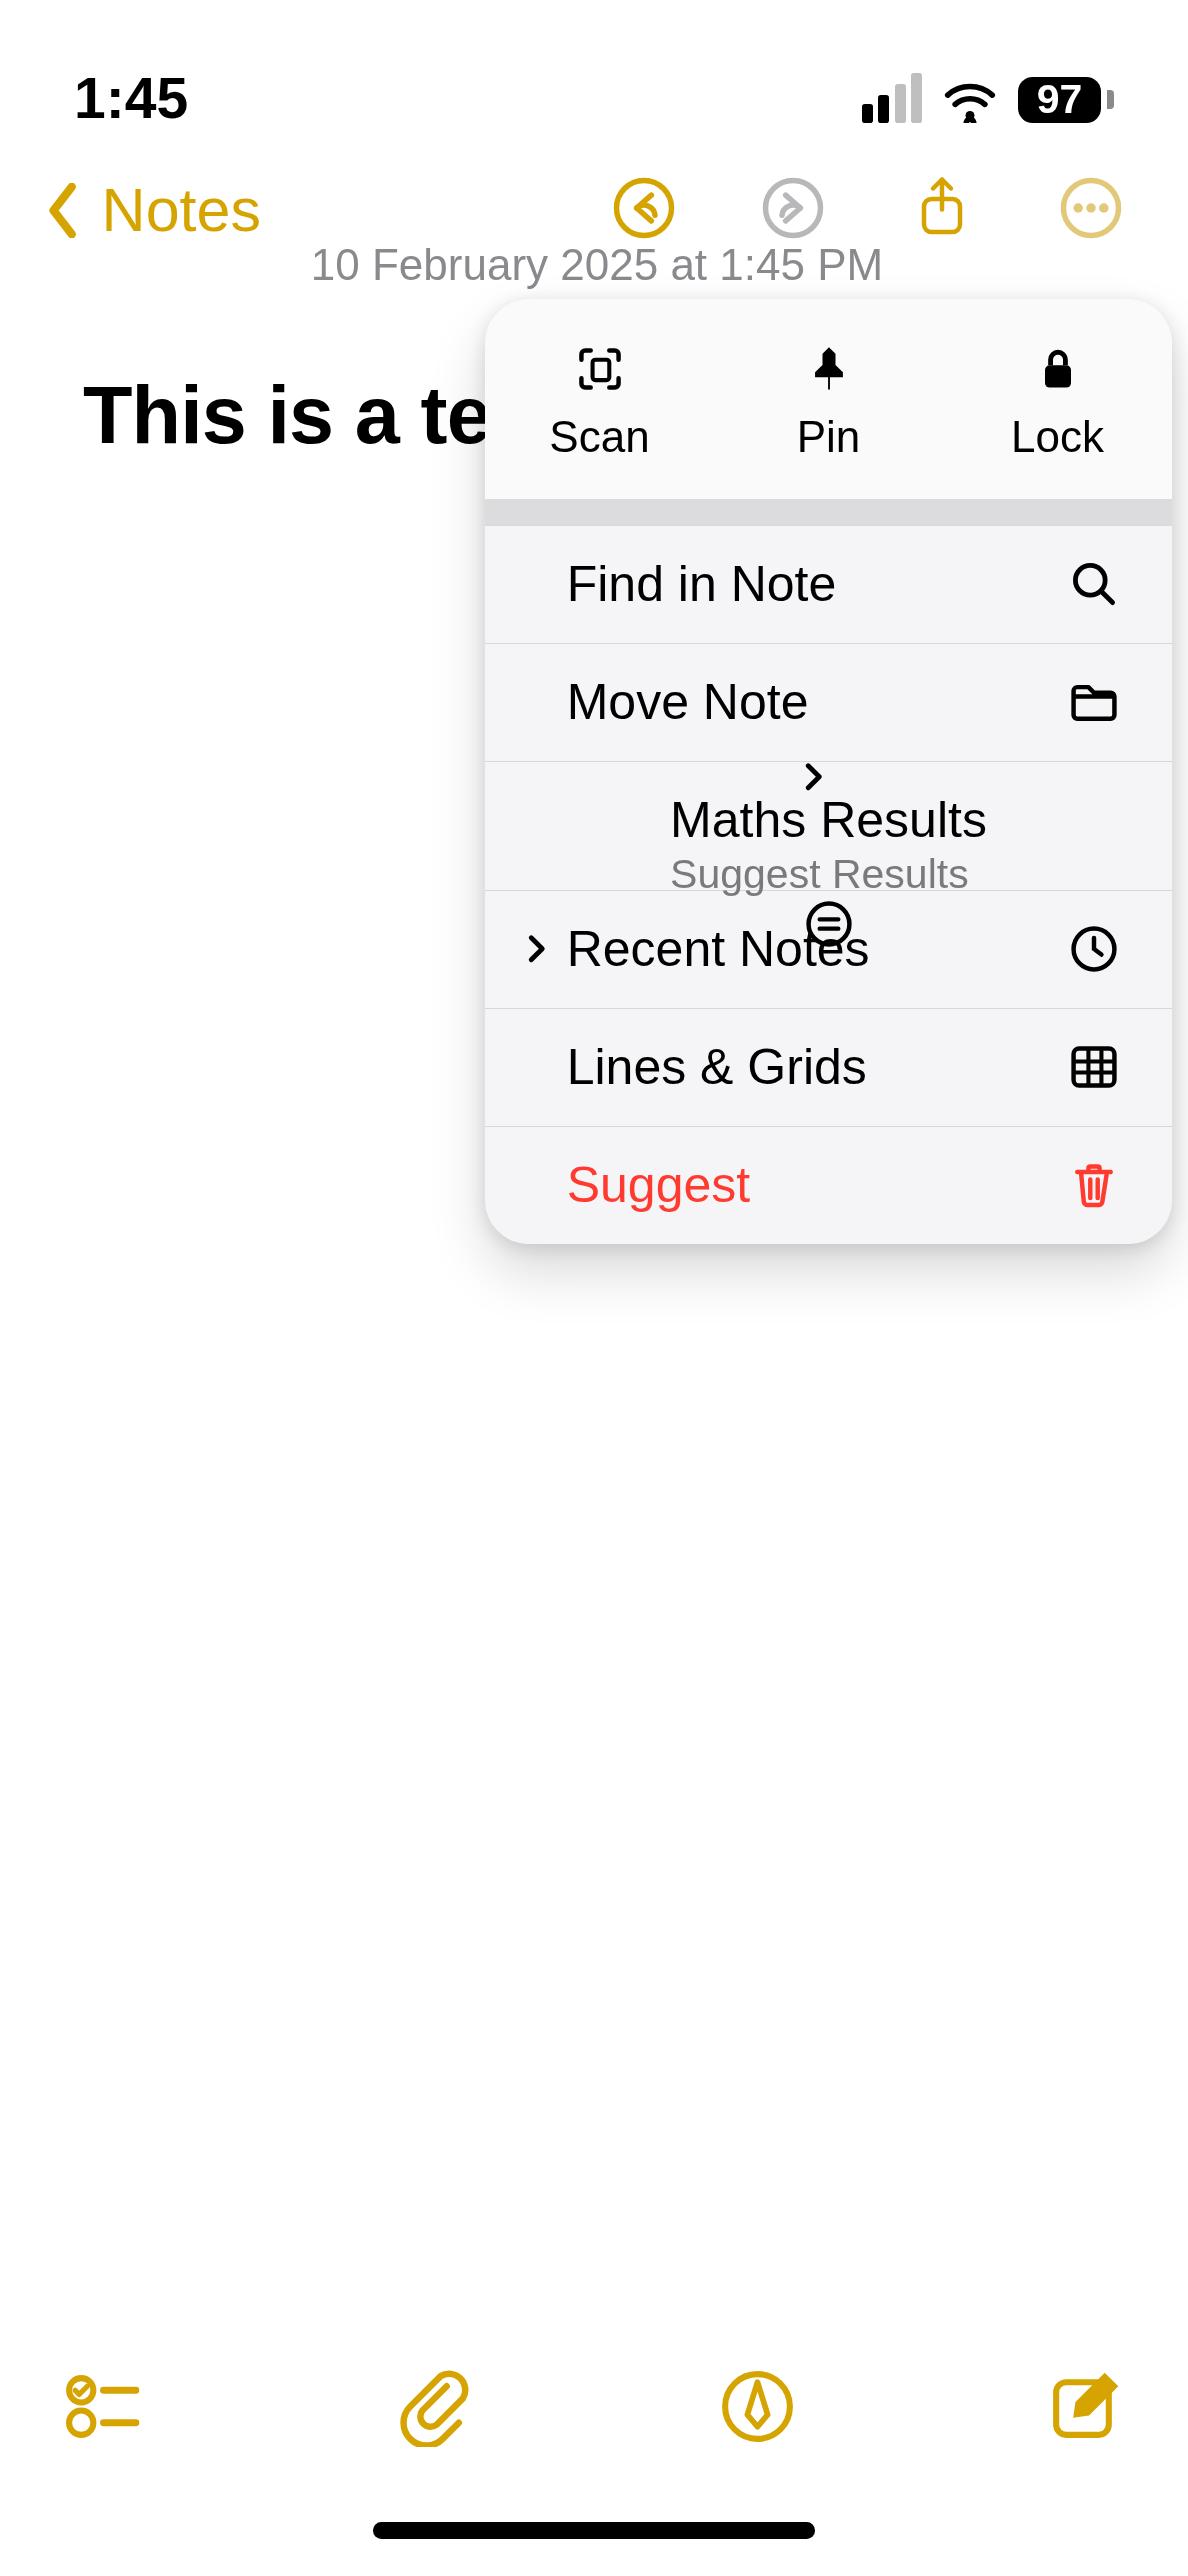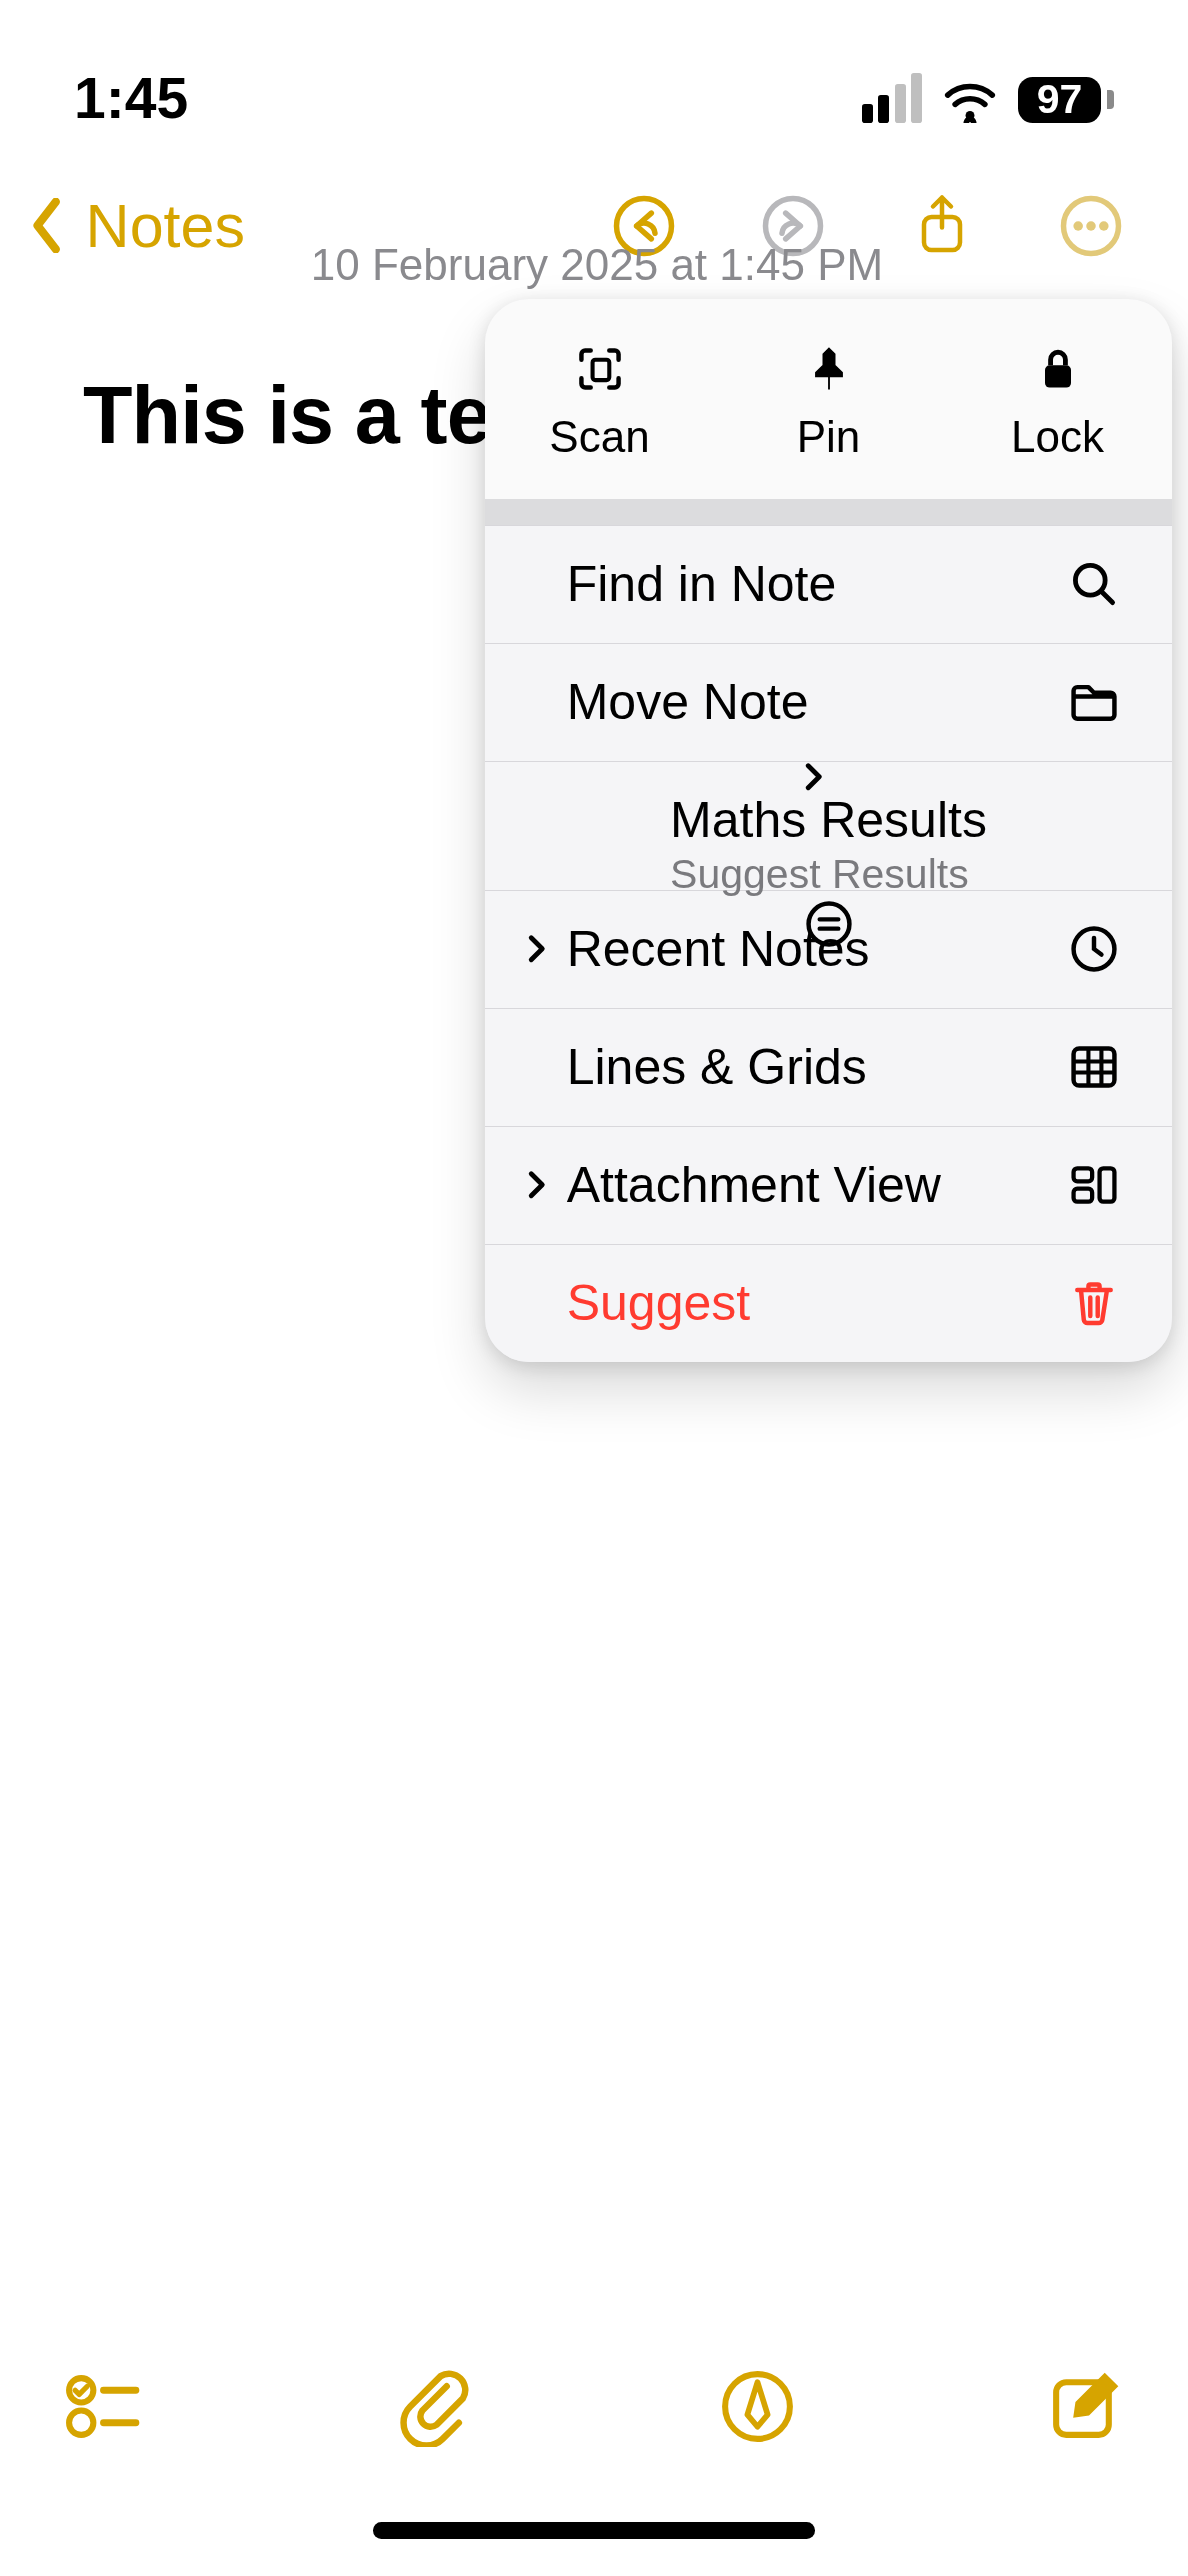--- a/index.html
+++ b/index.html
@@ -36,23 +36,24 @@
     font-size: 41px; font-weight: 700; color:#fff;
   }
   .battery-body {
     width: 83px; height: 46px; border-radius: 14.7px;
     background: #000;
     display:flex; align-items:center; justify-content:center;
   }
   .battery-tip { width: 7.4px; height: 18.4px; background:#8a8a8a; border-radius: 0 3.7px 3.7px 0; }
   
   .nav-bar {
-    display:flex; align-items:center; justify-content:space-between;
+    display:flex; align-items:flex-start; justify-content:space-between;
     padding: 28px 55px 28px 28px;
     height: 157px;
+    margin-left: 16px;
   }
   .back-group {
     display:flex; align-items:center; gap: 16.6px;
     color:#d6a400; font-size: 61px; font-weight: 500;
   }
   .chevron-left { width: 41px; height: 55px; }
   .nav-actions { display:flex; align-items:center; gap: 83px; margin-right: 9.2px;}
   .nav-icon-btn {
     width: 66px; height: 66px;
     display:flex; align-items:center; justify-content:center;
@@ -296,37 +297,20 @@
         <span>Lines &amp; Grids</span>
       </div>
     <div class="trailing">
       <svg viewBox="0 0 28 28">
           <rect x="3" y="4" width="22" height="20" rx="3" fill="none" stroke="#000" stroke-width="2.4"></rect>
           <path d="M3 11 h22 M3 17 h22 M11 4 v20 M18 4 v20" stroke="#000" stroke-width="2.2"></path>
         </svg>
     </div>
   </div>
 
-  <div class="menu-item">
-    <div class="leading">
-      <svg viewBox="0 0 16 16">
-          <path d="M5 2 l6 6 -6 6" fill="none" stroke="#000" stroke-width="2.6" stroke-linecap="round" stroke-linejoin="round"></path>
-        </svg>
-    </div>
-    <div class="label-col">
-        <span>Attachment View</span>
-      </div>
-    <div class="trailing">
-      <svg viewBox="0 0 28 28">
-        <rect x="3" y="5" width="10" height="7" rx="2" fill="none" stroke="#000" stroke-width="2.3"></rect>
-        <rect x="3" y="16" width="10" height="7" rx="2" fill="none" stroke="#000" stroke-width="2.3"></rect>
-        <rect x="17" y="5" width="8" height="18" rx="2" fill="none" stroke="#000" stroke-width="2.3"></rect>
-      </svg>
-    </div>
-  </div>
 
   <div class="menu-item delete">
     <div class="leading"></div>
     <div class="label-col">
         <span>Suggest</span>
       </div>
     <div class="trailing">
       <svg viewBox="0 0 28 28">
           <path d="M5 7 h18 M11 7 V5 a1 1 0 0 1 1-1 h4 a1 1 0 0 1 1 1 v2 M7 7 l1.5 16 a2 2 0 0 0 2 1.8 h6 a2 2 0 0 0 2-1.8 L21 7 M12 11 v10 M16 11 v10" fill="none" stroke="#ff3b30" stroke-width="2.4" stroke-linecap="round" stroke-linejoin="round"></path>
         </svg>

